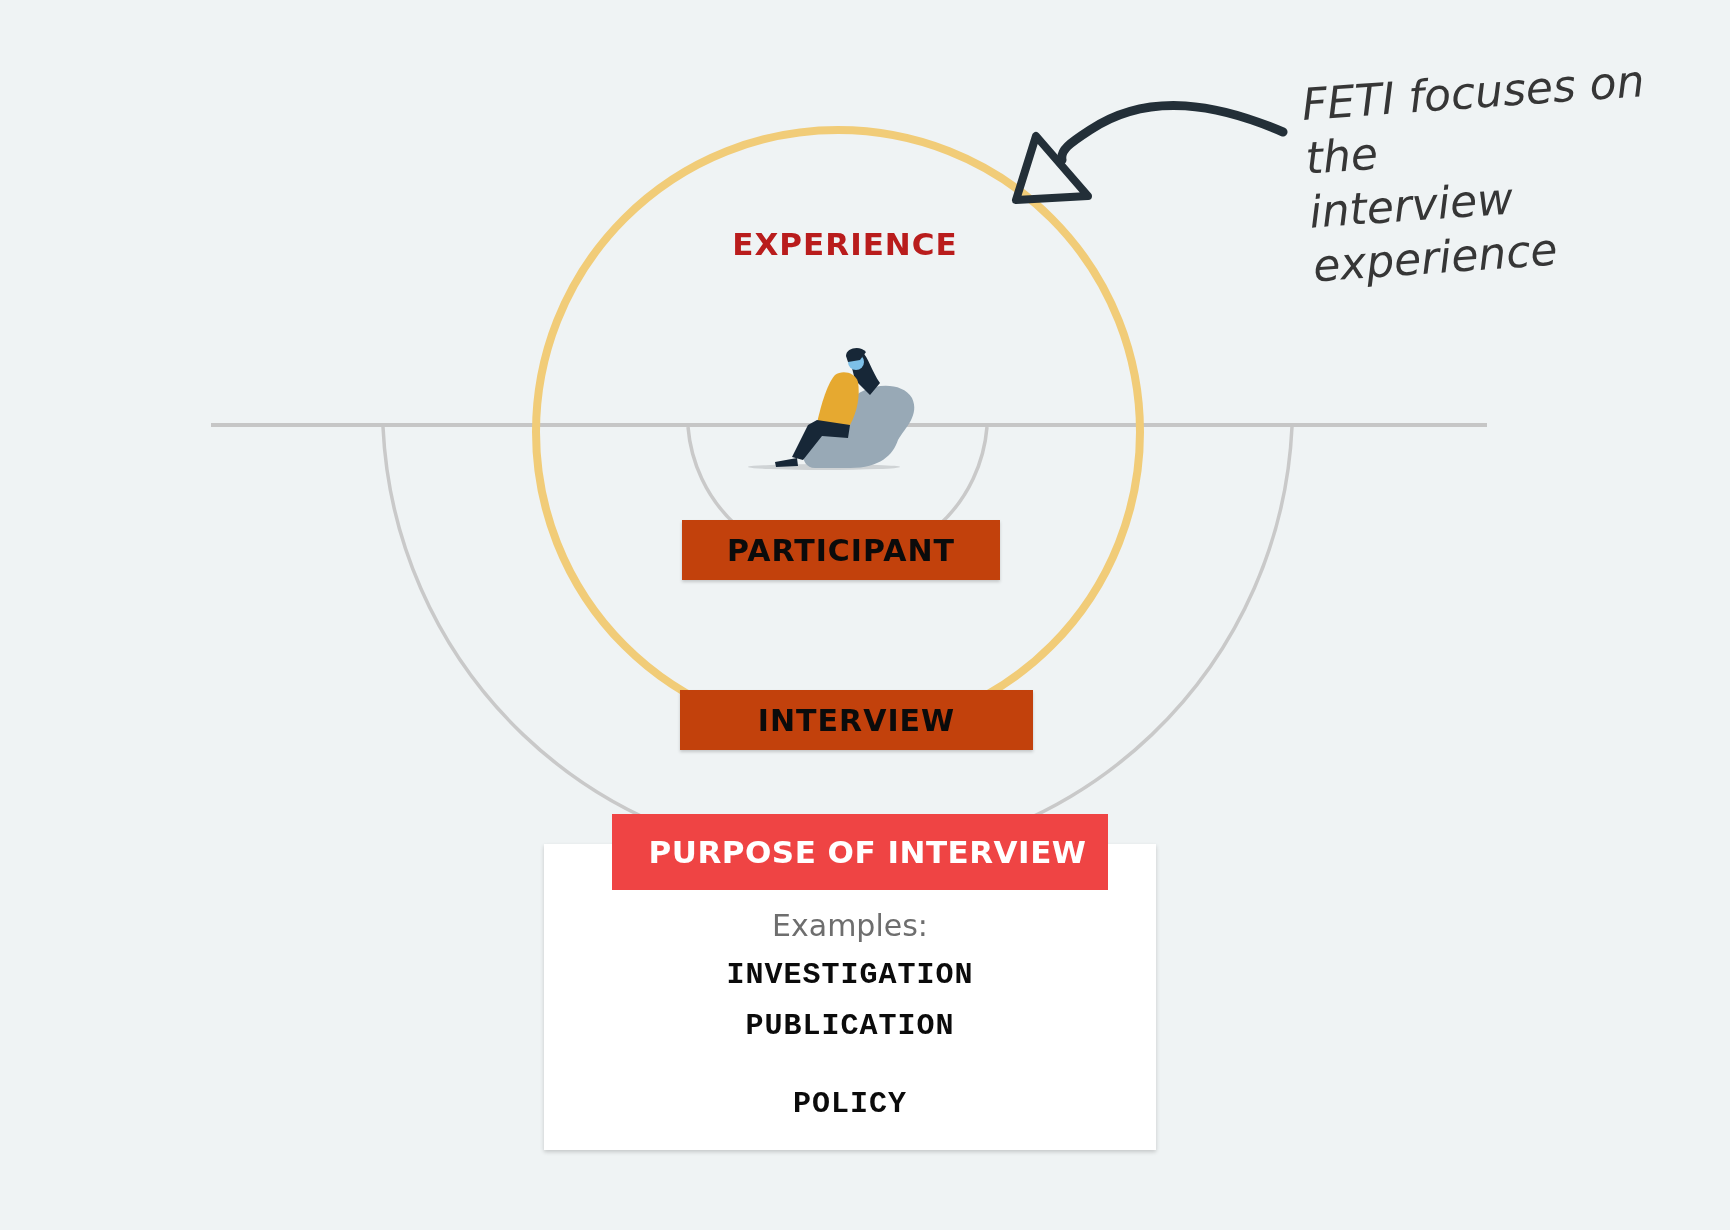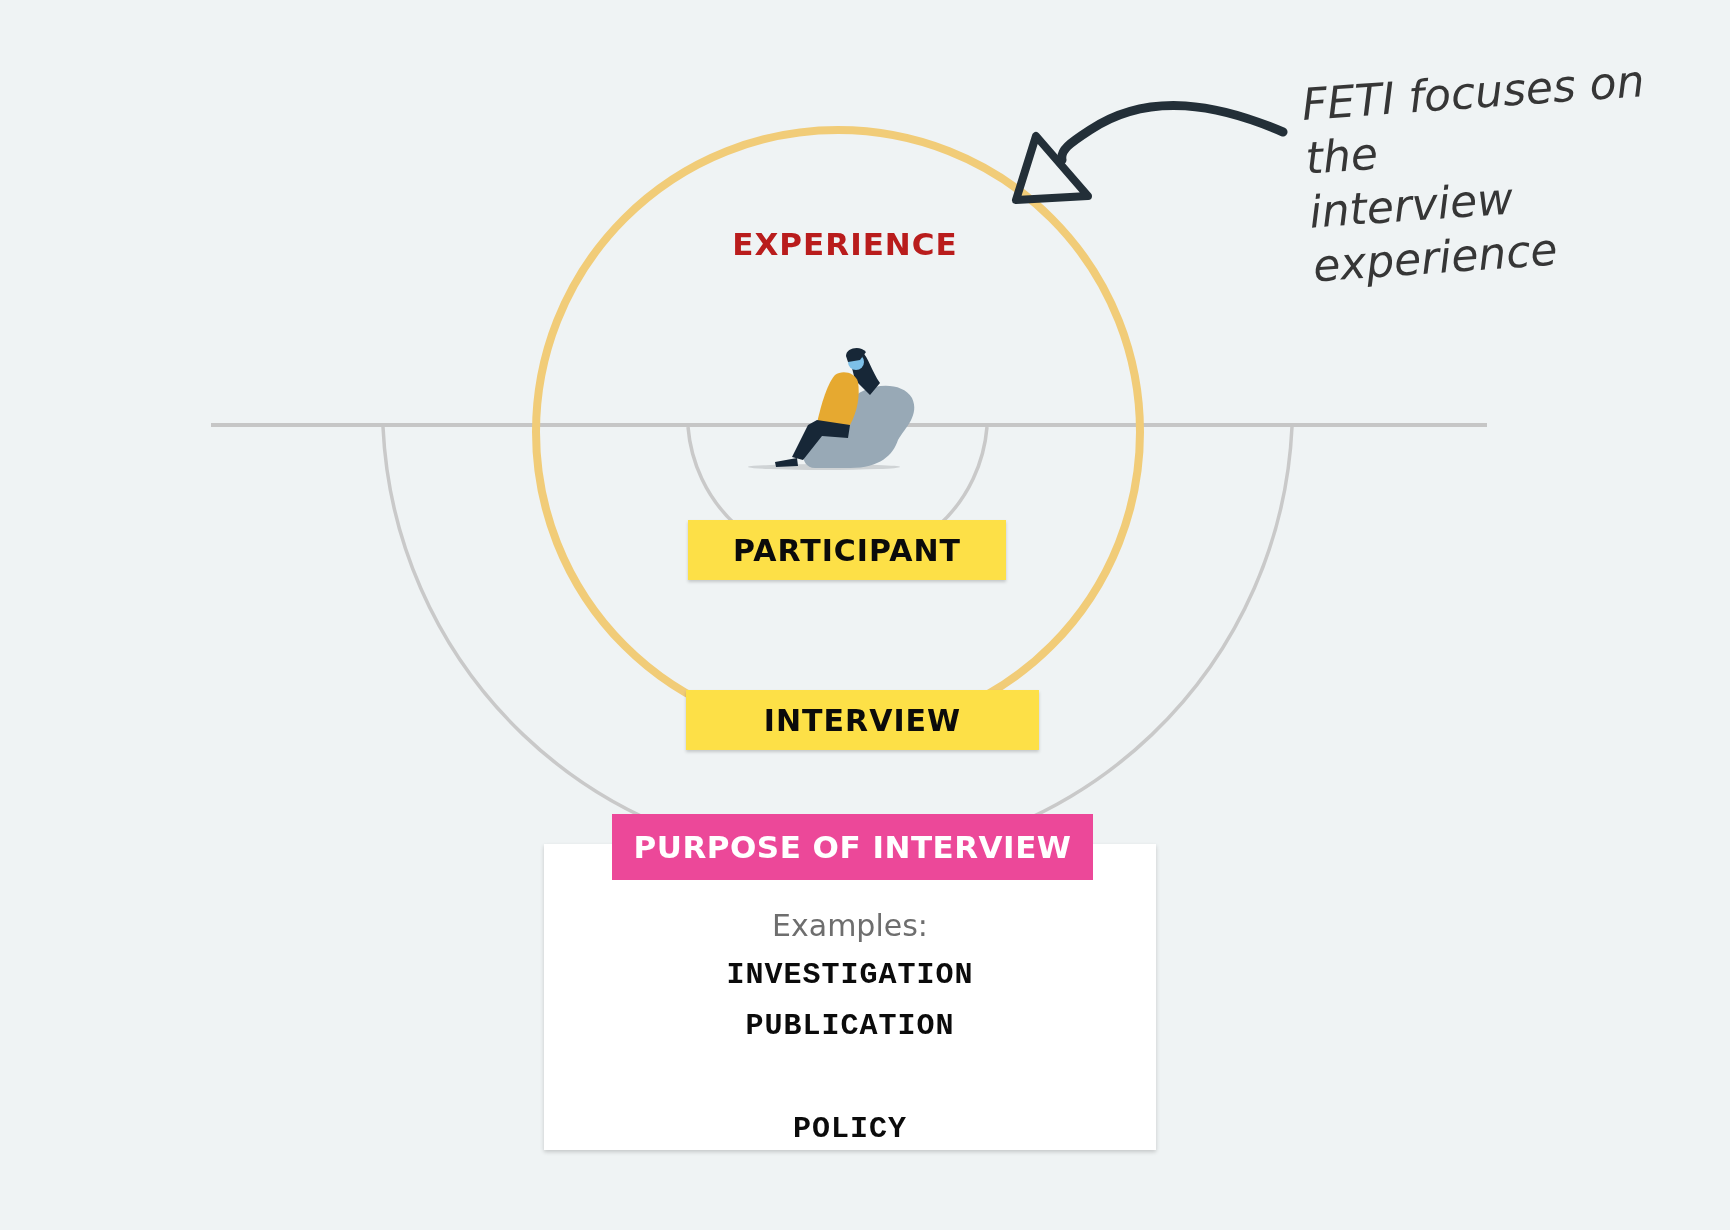--- a/index.html
+++ b/index.html
@@ -1,21 +1,21 @@
 <!DOCTYPE html>
 <html><head>
 <meta charset="utf-8">
 <style>
   html,body{margin:0;padding:0;}
   body{width:1730px;height:1230px;background:#eff3f4;position:relative;overflow:hidden;font-family:"DejaVu Sans",sans-serif;}
   svg.diagram{position:absolute;left:0;top:0;}
-  .label-box{position:absolute;background:#fde047;box-shadow:0 2px 3px rgba(0,0,0,0.18);display:flex;align-items:center;justify-content:center;font-weight:bold;color:#0b0b0b;font-size:30px;letter-spacing:1px;margin-left:6px;}
+  .label-box{position:absolute;background:#c2410c;box-shadow:0 2px 3px rgba(0,0,0,0.18);display:flex;align-items:center;justify-content:center;font-weight:bold;color:#0b0b0b;font-size:30px;letter-spacing:1px;}
   #experience{position:absolute;left:700px;top:226px;width:290px;text-align:center;color:#b91c1c;font-weight:bold;font-size:31px;letter-spacing:1px;}
   #purpose-card{position:absolute;left:544px;top:844px;width:612px;height:306px;background:#fff;box-shadow:0 2px 4px rgba(0,0,0,0.18);}
-  #purpose-header{position:absolute;left:612px;top:814px;width:481px;height:66px;background:#ec4899;color:#fff;font-weight:bold;font-size:31px;letter-spacing:0.5px;display:flex;align-items:center;justify-content:center;}
+  #purpose-header{position:absolute;left:612px;top:814px;width:481px;height:76px;background:#ef4444;color:#fff;font-weight:bold;font-size:31px;letter-spacing:0.5px;display:flex;align-items:center;justify-content:center;padding-left:15px;}
   #examples-label{position:absolute;left:544px;top:908px;width:612px;text-align:center;color:#6e6e6e;font-weight:normal;font-size:30px;}
   .example{position:absolute;left:544px;width:612px;text-align:center;color:#0b0b0b;font-weight:bold;font-size:30px;letter-spacing:1px;font-family:Liberation Mono, monospace;}
   #note{position:absolute;left:1300px;top:78px;width:420px;color:#363636;font-family:"DejaVu Sans",sans-serif;font-size:44px;line-height:54px;transform:rotate(-4deg);transform-origin:left top;font-style:italic;}
 </style>
 </head>
 <body>
 
 <svg class="diagram" width="1730" height="1230">
 
   <line x1="211" y1="425" x2="1487" y2="425" stroke="#c6c6c6" stroke-width="4"></line>
@@ -51,18 +51,18 @@
 
 <div class="label-box" style="left:680px;top:690px;width:353px;height:60px;">
   <span>INTERVIEW</span>
 </div>
 
 <div id="purpose-card"></div>
 <div id="purpose-header">PURPOSE OF INTERVIEW</div>
 <div id="examples-label">Examples:</div>
 <div class="example" style="top:958px;">INVESTIGATION</div>
 <div class="example" style="top:1009px;">PUBLICATION</div>
-<div class="example" style="top:1112px;">POLICY</div>
+<div class="example" style="top:1087px;">POLICY</div>
 
 <div id="note">
   <div>FETI focuses on the</div>
   <div>interview experience</div>
 </div>
 
 </body></html>

